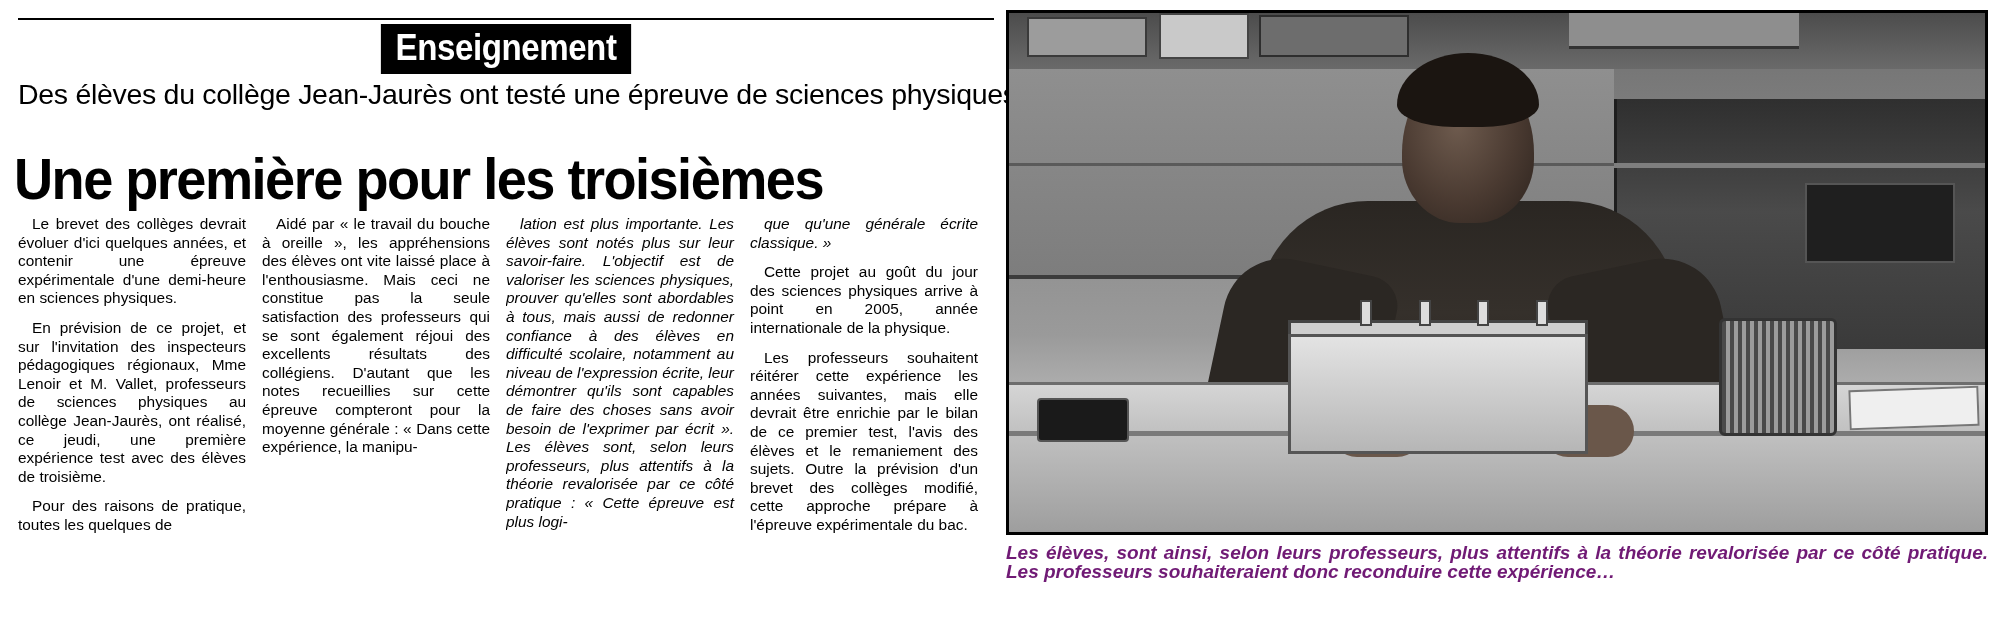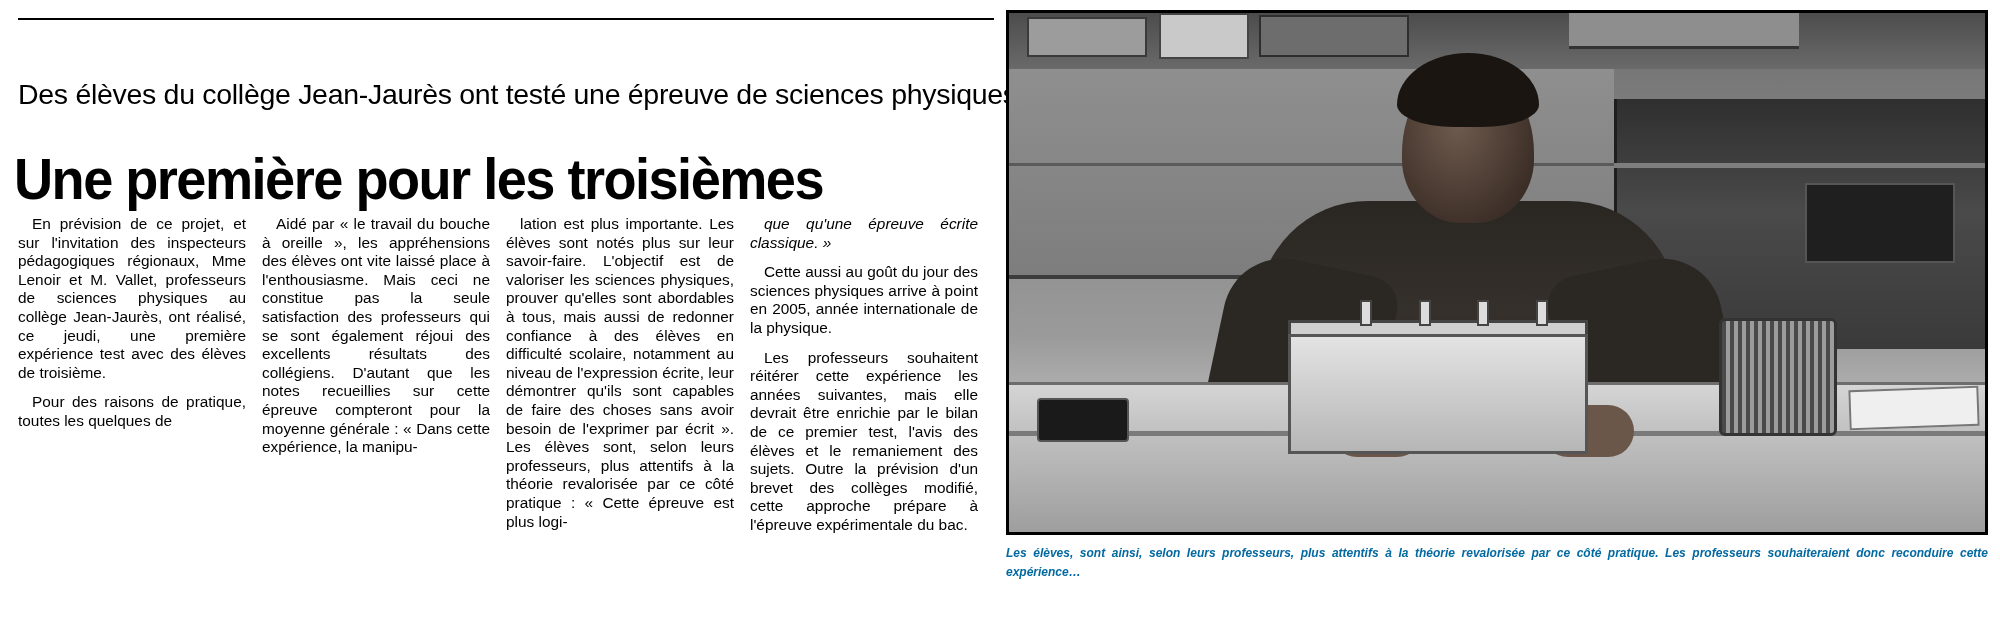--- a/index.html
+++ b/index.html
@@ -92,21 +92,21 @@
     text-align: justify;
     color: #000;
     overflow: hidden;
   }
   .col p {
     margin: 0 0 0 0;
     text-indent: 14px;
     hyphens: auto;
   }
   .col p + p { margin-top: 11px; }
-  .col.italic p { }
+  .col.italic p { font-style: italic; }
   .col .mixed-ital { font-style: italic; }
   .col .mixed-rom { font-style: normal; }
 
   
   #photo-block {
     position: absolute;
     left: 1006px; top: 10px;
     width: 982px; height: 608px;
   }
   #photo {
@@ -190,58 +190,62 @@
   .blackbox { position:absolute; left:28px; bottom:90px; width:92px; height:44px; background:#1a1a1a; border:2px solid #555; border-radius:4px; }
   .papers { position:absolute; right:6px; bottom:104px; width:130px; height:40px; background:#efefef; border:2px solid #777; transform: rotate(-2deg); }
 
   
   #caption {
     position: absolute;
     left: 0; top: 534px;
     width: 982px;
     font-style: italic;
     font-weight: bold;
-    font-size: 12px;
+    font-size: 19px;
     line-height: 18.5px;
-    color: #0369a1;
+    color: #701a75;
     text-align: justify;
   }
 </style>
 </head>
 <body>
 
 <div id="page">
 
   <div id="article">
 
     <div class="rule-top"></div>
 
+    <div class="kicker-wrap">
+      <span class="kicker">Enseignement</span>
+    </div>
 
     <div class="surtitre">Des élèves du collège Jean-Jaurès ont testé une épreuve de sciences physiques</div>
 
     <h1 class="headline">Une première pour les troisièmes</h1>
 
     <div id="columns">
 
       <div class="col">
+        <p>Le brevet des collèges devrait évoluer d'ici quelques années, et contenir une épreuve expérimentale d'une demi-heure en sciences physiques.</p>
         <p>En prévision de ce projet, et sur l'invitation des inspecteurs pédagogiques régionaux, Mme Lenoir et M. Vallet, professeurs de sciences physiques au collège Jean-Jaurès, ont réalisé, ce jeudi, une première expérience test avec des élèves de troisième.</p>
         <p>Pour des raisons de pratique, toutes les quelques de</p>
       </div>
 
       <div class="col">
         <p>Aidé par « le travail du bouche à oreille », les appréhensions des élèves ont vite laissé place à l'enthousiasme. Mais ceci ne constitue pas la seule satisfaction des professeurs qui se sont également réjoui des excellents résultats des collégiens. D'autant que les notes recueillies sur cette épreuve compteront pour la moyenne générale : « Dans cette expérience, la manipu-</p>
       </div>
 
       <div class="col italic">
         <p>lation est plus importante. Les élèves sont notés plus sur leur savoir-faire. L'objectif est de valoriser les sciences physiques, prouver qu'elles sont abordables à tous, mais aussi de redonner confiance à des élèves en difficulté scolaire, notamment au niveau de l'expression écrite, leur démontrer qu'ils sont capables de faire des choses sans avoir besoin de l'exprimer par écrit ». Les élèves sont, selon leurs professeurs, plus attentifs à la théorie revalorisée par ce côté pratique : « Cette épreuve est plus logi-</p>
       </div>
 
       <div class="col">
-        <p class="mixed-ital">que qu'une épreuve écrite classique. »</p>
-        <p class="mixed-rom">Cette aussi au goût du jour des sciences physiques arrive à point en 2005, année internationale de la physique.</p>
+        <p class="mixed-ital">que qu'une générale écrite classique. »</p>
+        <p class="mixed-rom">Cette projet au goût du jour des sciences physiques arrive à point en 2005, année internationale de la physique.</p>
         <p class="mixed-rom">Les professeurs souhaitent réitérer cette expérience les années suivantes, mais elle devrait être enrichie par le bilan de ce premier test, l'avis des élèves et le remaniement des sujets. Outre la prévision d'un brevet des collèges modifié, cette approche prépare à l'épreuve expérimentale du bac.</p>
       </div>
 
     </div>
   </div>
 
   <div id="photo-block">
 
     <div id="photo">
       <div class="scene">

